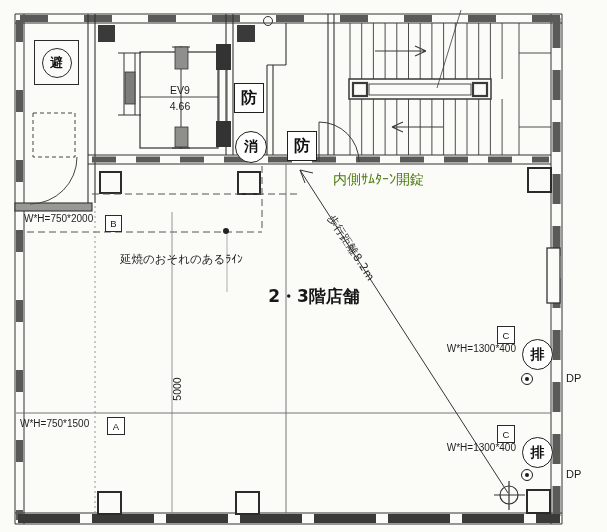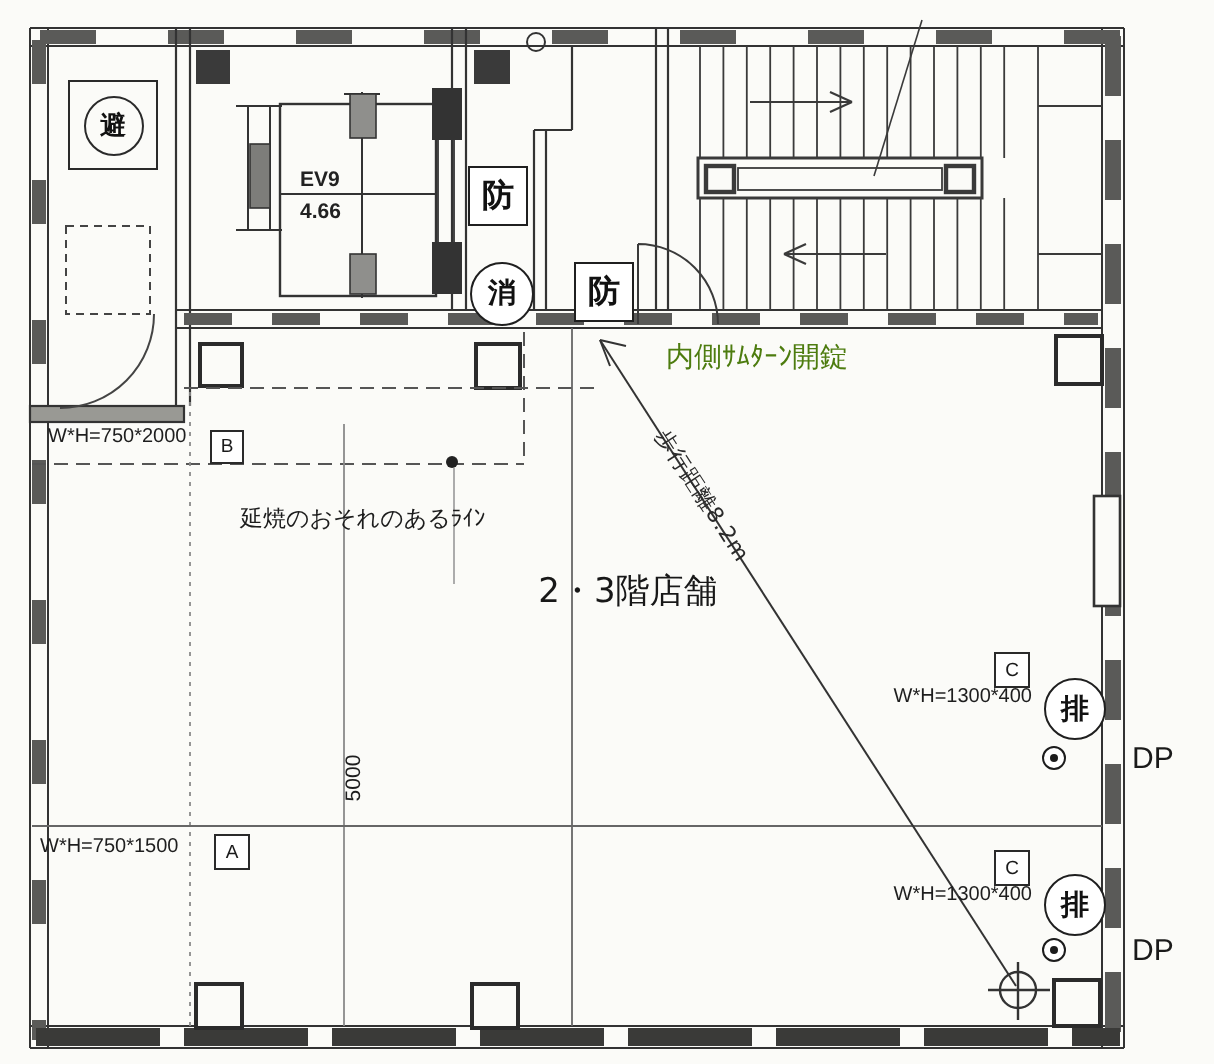--- a/index.html
+++ b/index.html
@@ -27,38 +27,38 @@
     font-size:14px;font-weight:bold;color:#111;
   }
   .hinan-sq{
     position:absolute;left:34px;top:40px;width:43px;height:43px;border:1.2px solid #2a2a2a;
     display:flex;align-items:center;justify-content:center;background:transparent;
   }
   .hinan-ci{
     width:28px;height:28px;border:1.1px solid #2a2a2a;border-radius:50%;
     display:flex;align-items:center;justify-content:center;font-size:13px;font-weight:bold;color:#111;
   }
-  .roomtext{ text-align:center;font-size:17px;line-height:23px;color:#181818;font-weight:400; }
+  .roomtext{ text-align:center;font-size:17px;line-height:23px;color:#181818;font-weight:700; }
   .notetext{ font-size:14px;line-height:19px;color:#4d7c0f;font-weight:500; }
   .small-note{ font-size:11.5px;color:#1c1c1c;margin-top:20px; }
   .walklbl{
     transform-origin:0 0;transform:rotate(57deg);
     font-size:11px;color:#2a2a2a;letter-spacing:0.5px;
   }
   .dim5000{
     width:40px;text-align:center;transform:rotate(-90deg);
     font-family:"Liberation Sans",sans-serif;font-size:10.5px;color:#1e1e1e;
   }
   .dp-ic{
     position:absolute;width:10px;height:10px;border:1.6px solid #1c1c1c;border-radius:50%;
     display:flex;align-items:center;justify-content:center;background:#fff;
   }
   .dp-ic::after{content:"";width:4px;height:4px;border-radius:50%;background:#1c1c1c;}
-  .dp-tx{font-family:"Liberation Sans",sans-serif;font-size:15px;color:#1a1a1a;padding-left:32px;}
-  .evtx{width:60px;text-align:left;font-family:"Liberation Sans",sans-serif;font-size:10.5px;color:#222;font-weight:bold;}
+  .dp-tx{font-family:"Liberation Sans",sans-serif;font-size:11px;color:#1a1a1a;padding-left:32px;}
+  .evtx{width:60px;text-align:center;font-family:"Liberation Sans",sans-serif;font-size:10.5px;color:#222;}
 </style>
 </head>
 <body>
 
 <div class="stage">
 
   <svg width="607" height="532" viewBox="0 0 607 532">
 
     <g stroke="#333" stroke-width="1" fill="none">
       <path d="M15,14 H562 M15,23 H562"></path>

